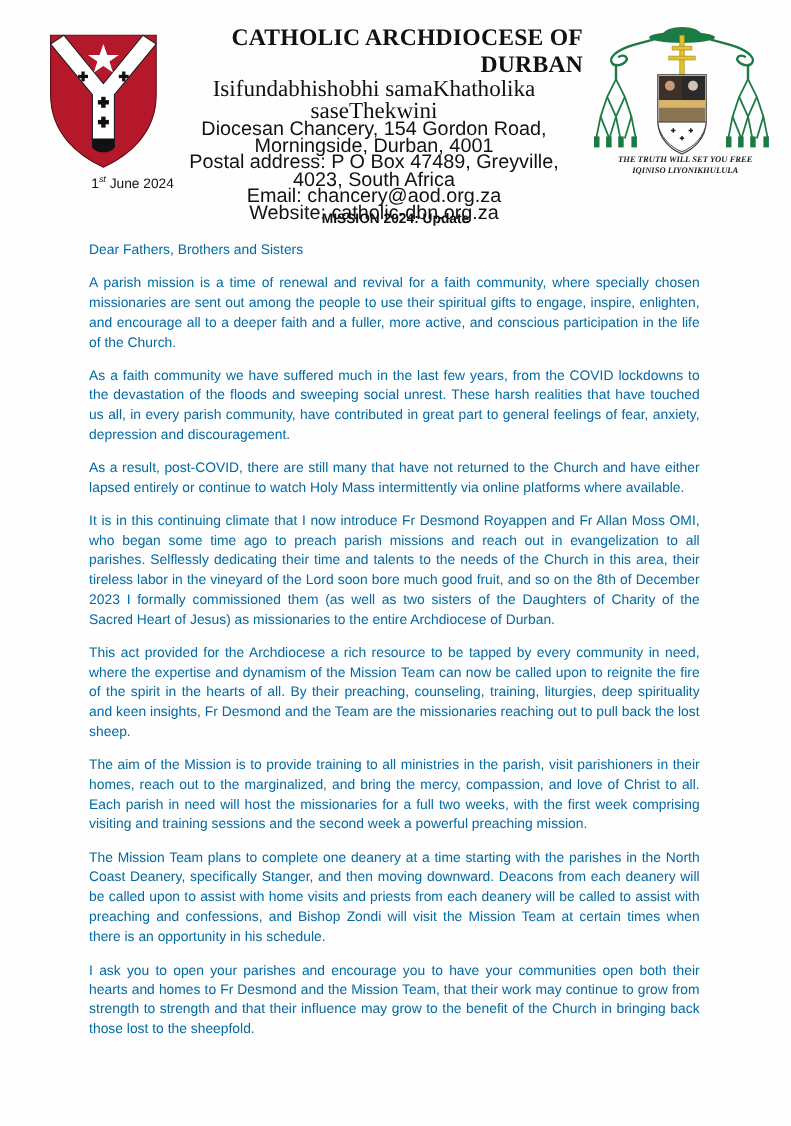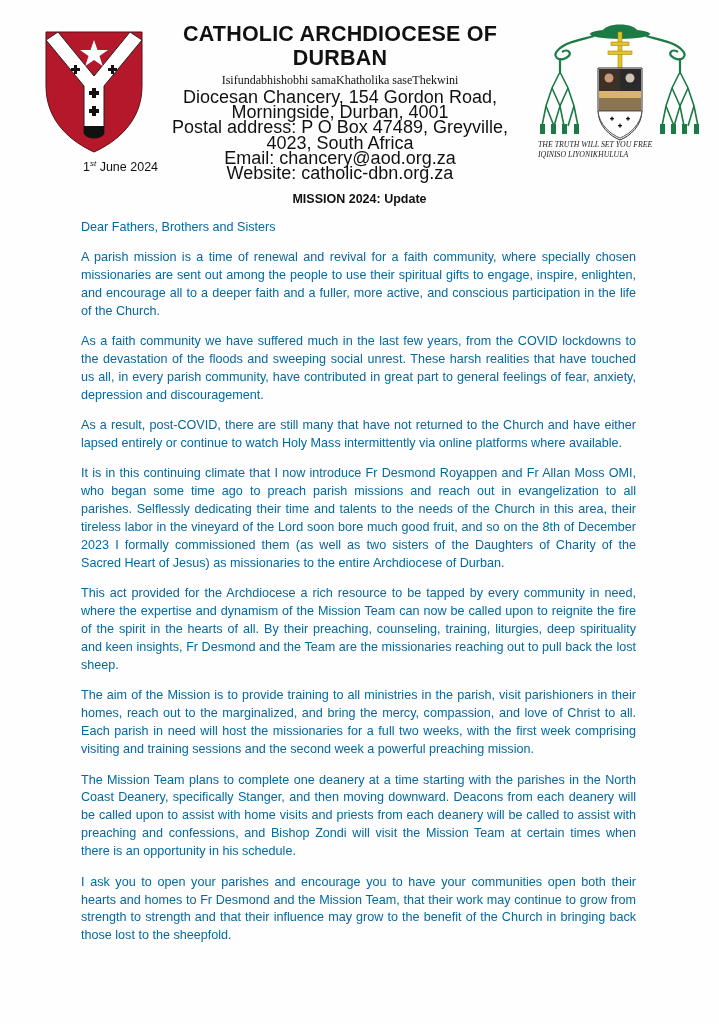--- a/index.html
+++ b/index.html
@@ -2,26 +2,26 @@
 <html><head>
   <meta charset="utf-8">
   <style>
     html, body { margin: 0; padding: 0; background: #ffffff; }
     body { width: 719px; height: 1024px; position: relative; overflow: hidden; color: #1a1a1a; }
     .page { position: absolute; left: 0; top: 0; width: 719px; height: 1024px; background: #fefefe; }
 
     
     .shield-left { position: absolute; left: 44px; top: 30px; width: 100px; height: 124px; }
     .letterhead { position: absolute; left: 150px; top: 22px; width: 380px; text-align: center; font-family: "DejaVu Serif", "Liberation Serif", serif; color: #111; }
-    .lh-title { font-family: Liberation Sans, sans-serif; font-weight: bold; font-size: 21.5px; letter-spacing: 0.2px; line-height: 24px; }
-    .lh-subtitle { font-family: "Liberation Serif", serif; font-size: 12px; line-height: 20px; margin-top: 0px; }
+    .lh-title { font-family: Liberation Serif, serif; font-weight: bold; font-size: 21.5px; letter-spacing: 0.2px; line-height: 24px; text-align: right; }
+    .lh-subtitle { font-family: "Liberation Serif", serif; font-size: 21px; line-height: 20px; margin-top: 0px; }
     .lh-line { font-family: "Liberation Sans", sans-serif; font-size: 18px; line-height: 15.2px; }
 
     .coat-right { position: absolute; left: 540px; top: 10px; width: 160px; height: 140px; }
-    .motto { position: absolute; left: 538px; top: 140px; width: 170px; text-align: left; font-family: "Liberation Serif", serif; font-style: italic; font-weight: normal; font-size: 7.8px; line-height: 10px; color: #222; }
+    .motto { position: absolute; left: 538px; top: 140px; width: 170px; text-align: center; font-family: "Liberation Serif", serif; font-style: italic; font-weight: bold; font-size: 7.8px; line-height: 10px; color: #222; }
 
     .date { position: absolute; left: 83px; top: 160px; font-family: "Liberation Sans", sans-serif; font-size: 12.5px; color: #111; }
     .date sup { font-size: 8px; vertical-align: super; line-height: 0; font-style: italic; }
 
     
     .doc-title { position: absolute; left: 0; top: 192px; width: 719px; text-align: center; font-family: "Liberation Sans", sans-serif; font-weight: bold; font-size: 12.5px; color: #111; }
     .body { position: absolute; left: 81px; top: 219px; width: 555px; font-family: "Liberation Sans", sans-serif; font-size: 12.6px; line-height: 17.9px; color: #0369a1; }
     .salutation { margin: 0 0 12px 0; }
     .para { margin: 0 0 12.5px 0; text-align: justify; }
   </style>

